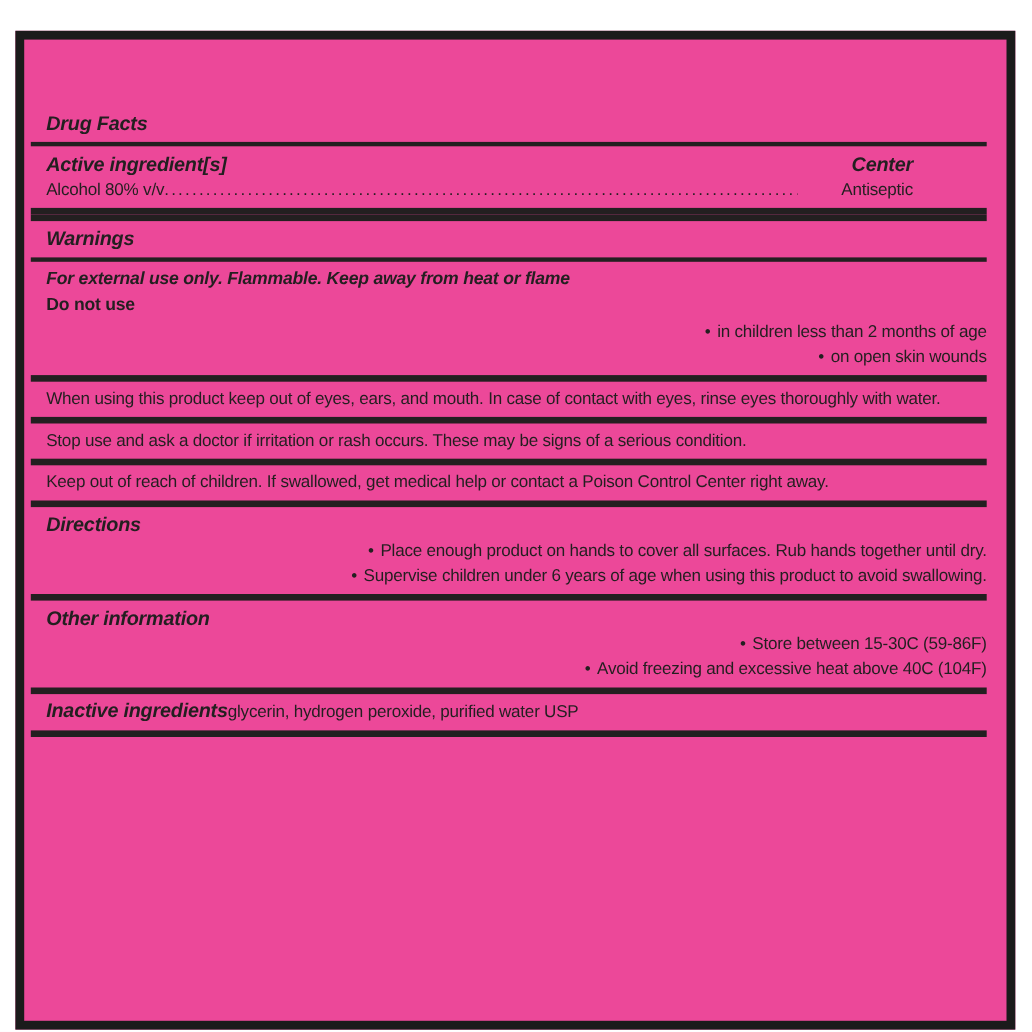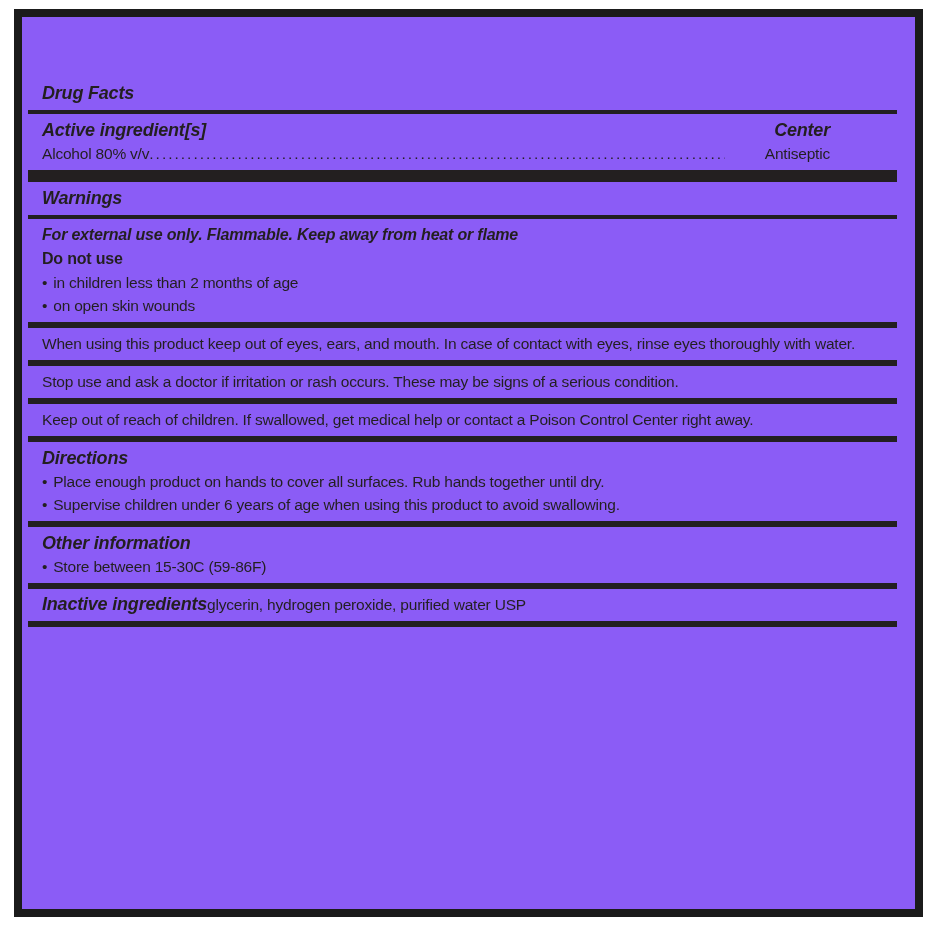--- a/index.html
+++ b/index.html
@@ -11,26 +11,26 @@
     position: relative;
     width: 938px;
     height: 938px;
     background: #ffffff;
     font-family: "Liberation Sans", sans-serif;
     color: #231f20;
   }
   .label-box {
     position: absolute;
     left: 14px;
-    top: 9px;
+    top: 28px;
     width: 909px;
     height: 908px;
     border: 8px solid #1b1b1b;
     box-sizing: border-box;
-    background: #8b5cf6;
+    background: #ec4899;
     padding: 0 18px 0 6px;
     overflow: hidden;
   }
   .rule-4 {
     border: 0;
     border-top: 4px solid #231f20;
     margin: 0;
     height: 0;
   }
   .rule-6 {
@@ -67,20 +67,21 @@
   .bold-line {
     font-size: 16px;
     line-height: 24px;
     font-weight: bold;
     letter-spacing: -0.2px;
   }
   .bullet-line {
     font-size: 15.5px;
     line-height: 23px;
     letter-spacing: -0.2px;
+    text-align: right;
   }
   .bullet-char {
     display: inline-block;
     margin-right: 6px;
   }
   .active-header-row {
     display: flex;
     justify-content: space-between;
     align-items: baseline;
   }
@@ -168,20 +169,21 @@
     <div class="section">
       <div class="heading">Directions</div>
       <div class="bullet-line"><span class="bullet-char">•</span><span>Place enough product on hands to cover all surfaces. Rub hands together until dry.</span></div>
       <div class="bullet-line"><span class="bullet-char">•</span><span>Supervise children under 6 years of age when using this product to avoid swallowing.</span></div>
     </div>
     <div class="rule-6"></div>
 
     <div class="section">
       <div class="heading">Other information</div>
       <div class="bullet-line"><span class="bullet-char">•</span><span>Store between 15-30C (59-86F)</span></div>
+      <div class="bullet-line"><span class="bullet-char">•</span><span>Avoid freezing and excessive heat above 40C (104F)</span></div>
     </div>
     <div class="rule-6"></div>
 
     <div class="section inactive-row">
       <div class="body-text"><span class="heading-inline">Inactive ingredients</span><span>glycerin, hydrogen peroxide, purified water USP</span></div>
     </div>
     <div class="rule-6"></div>
 
     <div style="height:200px;"></div>
 

